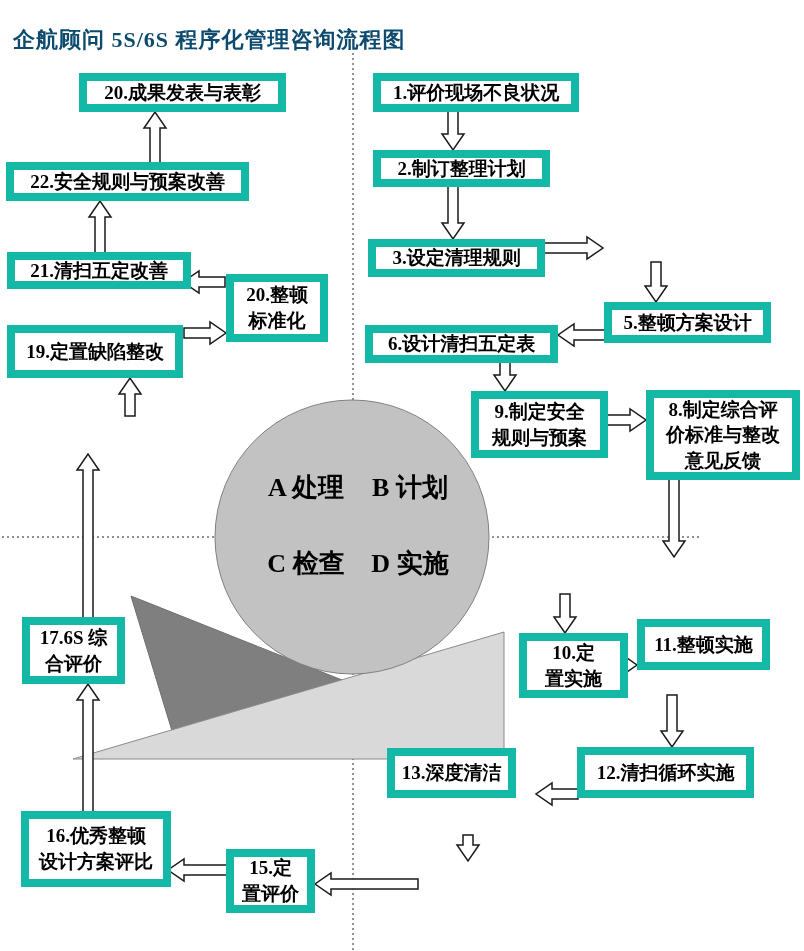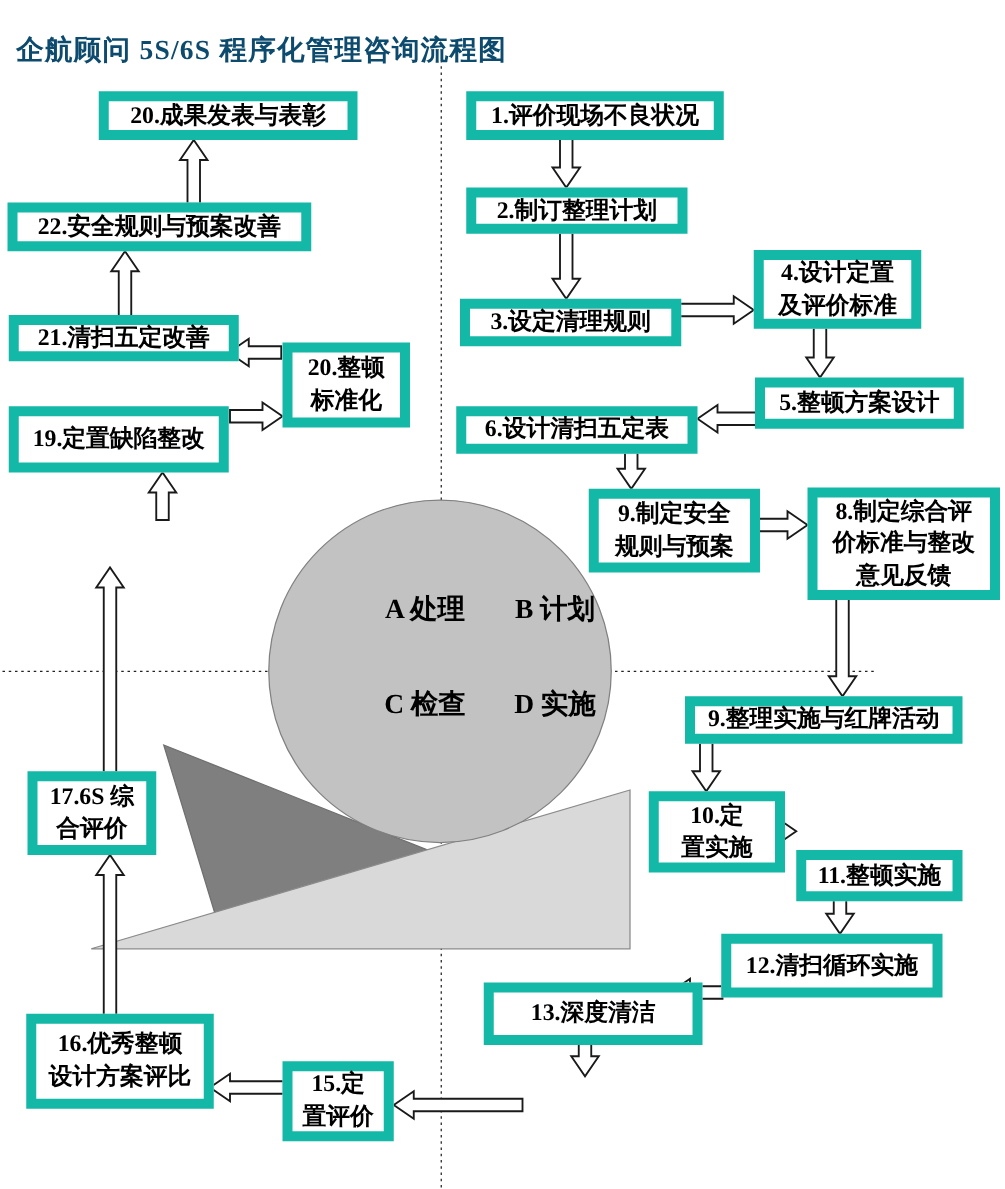--- a/index.html
+++ b/index.html
@@ -16,21 +16,21 @@
   }
   .box{
     position:absolute;z-index:2;box-sizing:border-box;
     border:8px solid #14b8a6;background:#ffffff;color:#000000;
     display:flex;align-items:center;justify-content:center;
     text-align:center;font-weight:bold;font-size:19px;line-height:1.35;
     white-space:pre-line;padding:1px 3px;
   }
   .quad{
     position:absolute;z-index:2;transform:translate(-50%,-50%);
-    font-weight:bold;font-size:22px;color:#000000;white-space:nowrap;margin-left:34px;
+    font-weight:bold;font-size:26px;color:#000000;white-space:nowrap;
   }
 </style>
 </head>
 <body>
 
 <div class="canvas">
 
   <svg class="layer" width="804" height="951" viewBox="0 0 804 951">
 
     <line x1="353" y1="48" x2="353" y2="951" stroke="#222222" stroke-width="1" stroke-dasharray="2,3"></line>
@@ -70,35 +70,32 @@
   <div class="title">企航顾问 5S/6S 程序化管理咨询流程图</div>
 
   <div class="quad" style="left:306px;top:487px">A 处理</div>
   <div class="quad" style="left:410px;top:487px">B 计划</div>
   <div class="quad" style="left:306px;top:563px">C 检查</div>
   <div class="quad" style="left:410px;top:563px">D 实施</div>
 
   <div class="box" style="left:373px;top:73px;width:206px;height:39px">1.评价现场不良状况</div>
   <div class="box" style="left:373px;top:150px;width:177px;height:37px">2.制订整理计划</div>
   <div class="box" style="left:368px;top:239px;width:177px;height:38px">3.设定清理规则</div>
-  <div class="box" style="left:603px;top:200px;width:134px;height:63px">4.设计定置
-及评价标准</div>
   <div class="box" style="left:604px;top:302px;width:167px;height:41px">5.整顿方案设计</div>
   <div class="box" style="left:365px;top:325px;width:193px;height:38px">6.设计清扫五定表</div>
   <div class="box" style="left:471px;top:391px;width:137px;height:67px">9.制定安全
 规则与预案</div>
   <div class="box" style="left:646px;top:390px;width:154px;height:90px">8.制定综合评
 价标准与整改
 意见反馈</div>
-  <div class="box" style="left:548px;top:557px;width:222px;height:38px">9.整理实施与红牌活动</div>
   <div class="box" style="left:519px;top:633px;width:109px;height:65px">10.定
 置实施</div>
-  <div class="box" style="left:637px;top:680px;width:133px;height:41px">11.整顿实施</div>
+  <div class="box" style="left:637px;top:619px;width:133px;height:51px">11.整顿实施</div>
   <div class="box" style="left:577px;top:747px;width:177px;height:51px">12.清扫循环实施</div>
-  <div class="box" style="left:387px;top:786px;width:175px;height:50px">13.深度清洁</div>
+  <div class="box" style="left:387px;top:748px;width:129px;height:50px">13.深度清洁</div>
 
   <div class="box" style="left:226px;top:849px;width:89px;height:64px">15.定
 置评价</div>
   <div class="box" style="left:21px;top:811px;width:150px;height:76px">16.优秀整顿
 设计方案评比</div>
   <div class="box" style="left:22px;top:617px;width:103px;height:67px">17.6S 综
 合评价</div>
   <div class="box" style="left:7px;top:325px;width:176px;height:53px">19.定置缺陷整改</div>
   <div class="box" style="left:226px;top:274px;width:102px;height:68px">20.整顿
 标准化</div>

